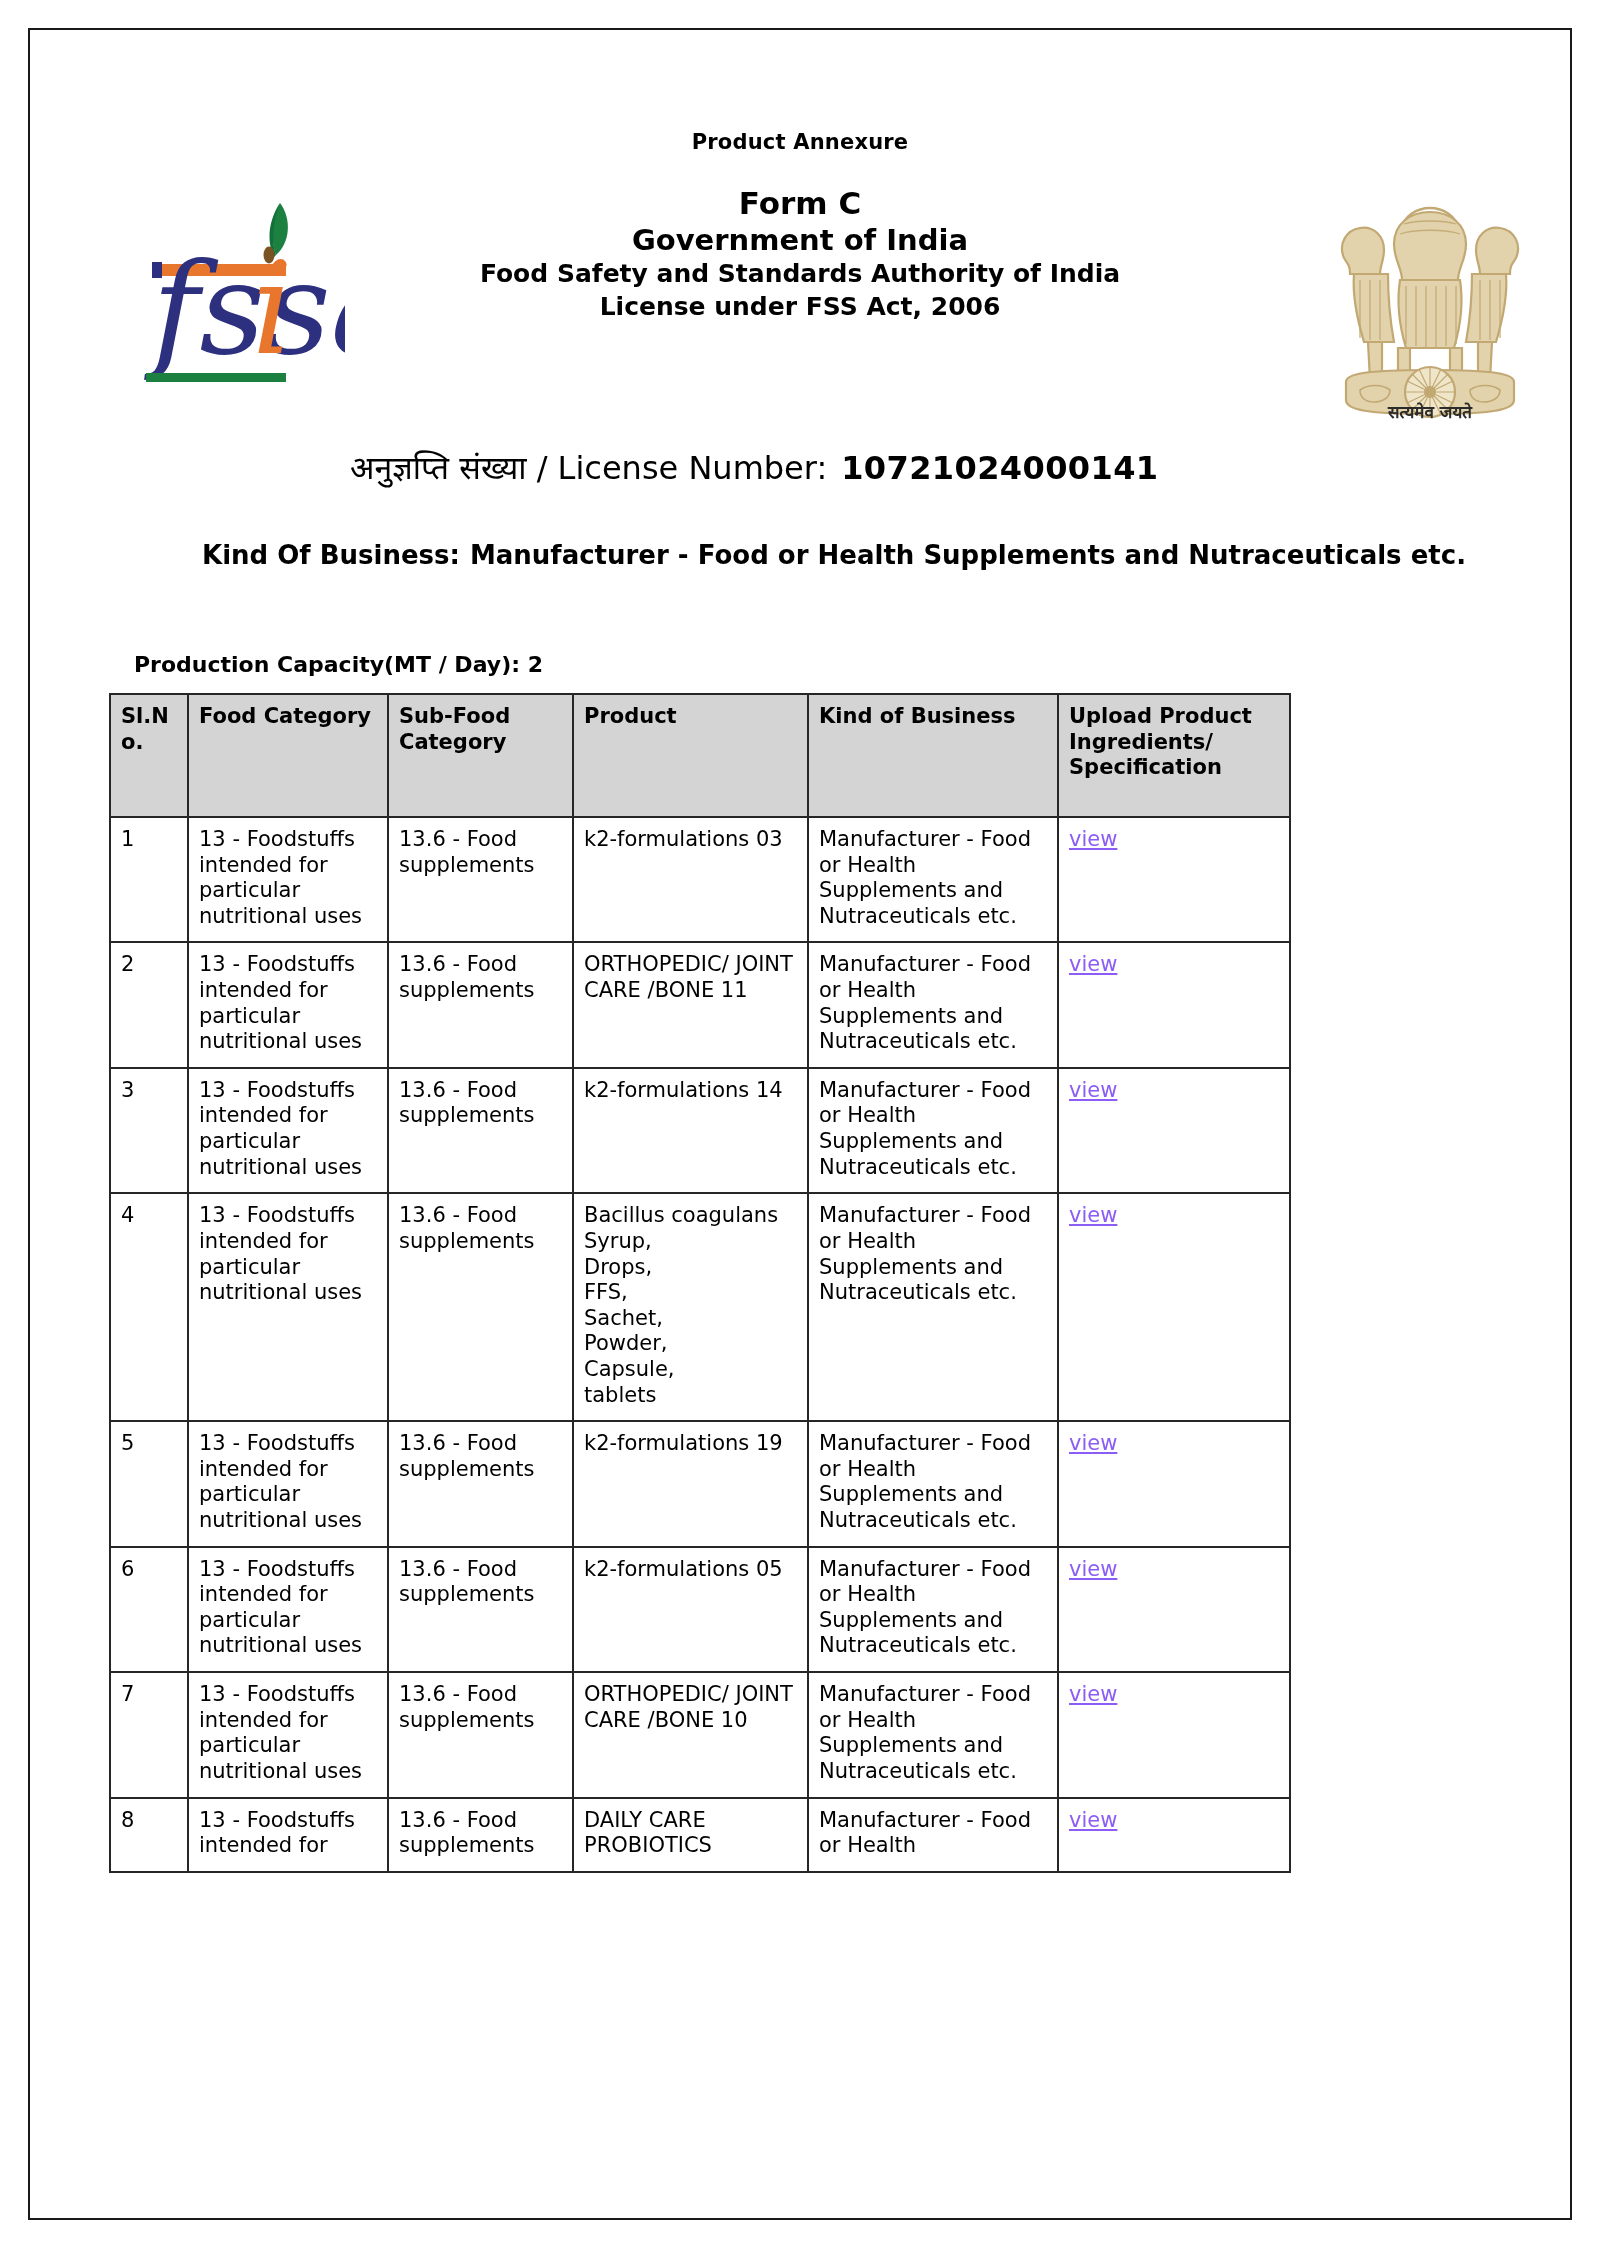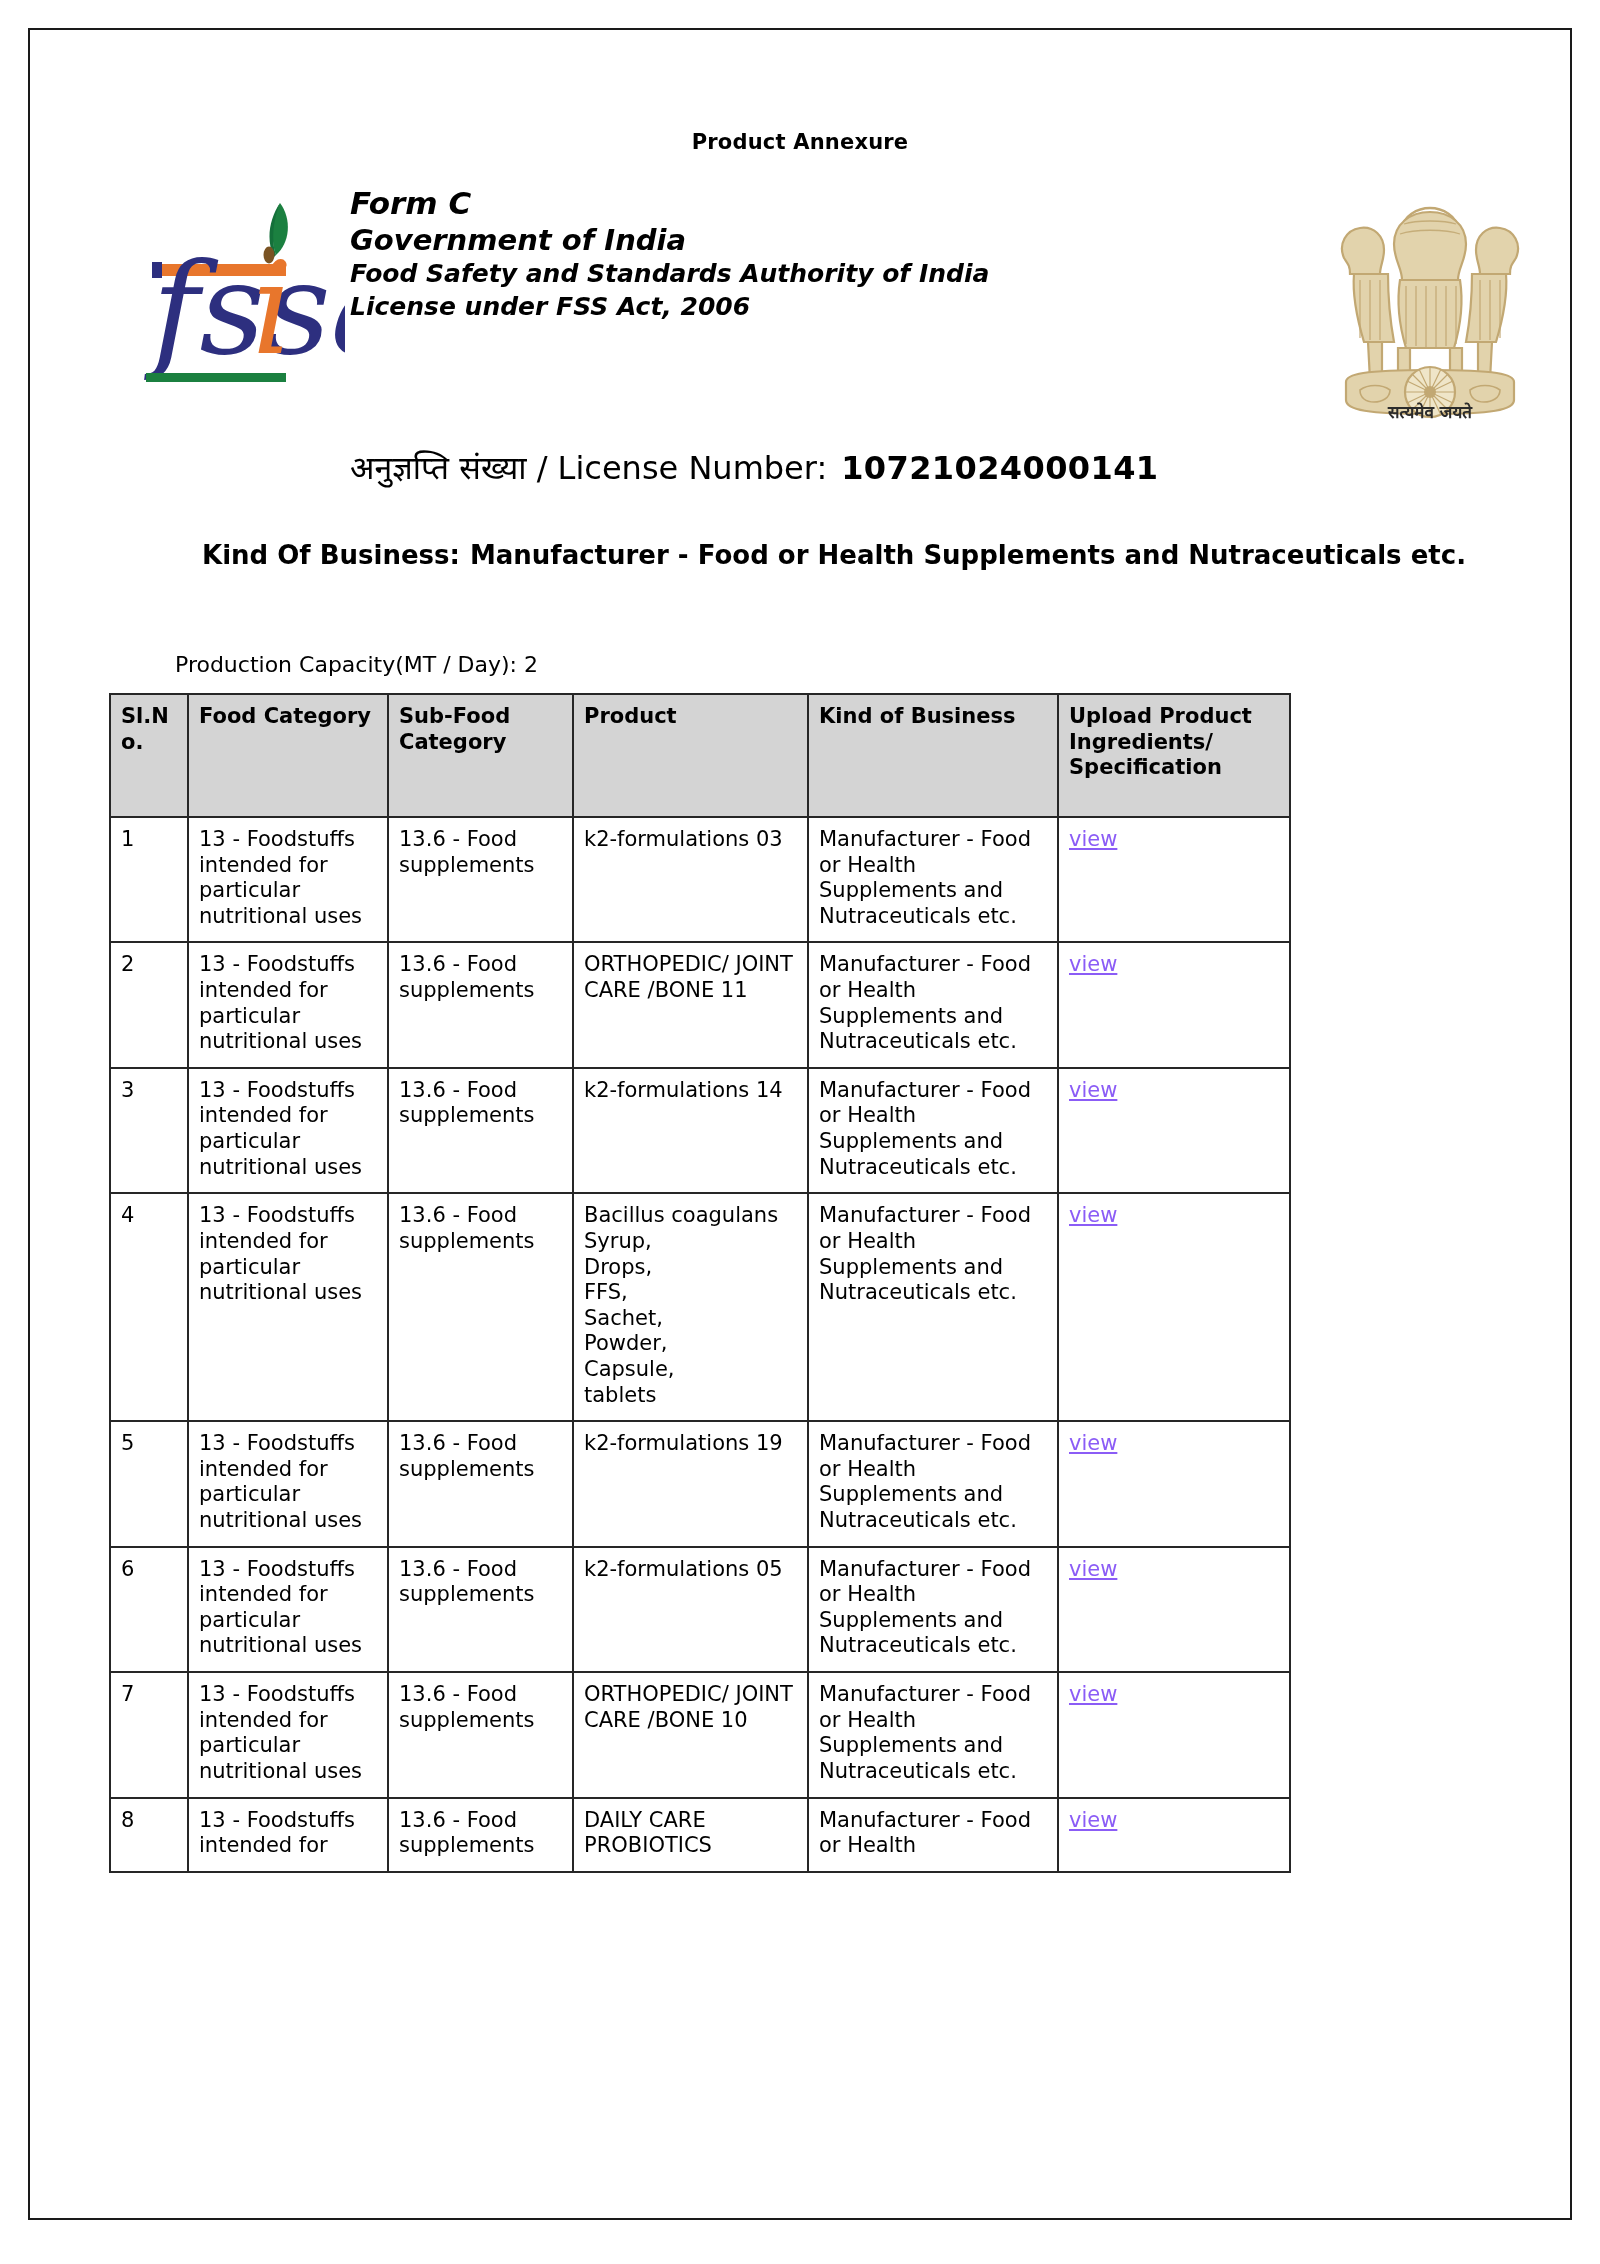--- a/index.html
+++ b/index.html
@@ -36,22 +36,21 @@
     font-size: 21px;
     font-weight: bold;
     letter-spacing: 0.2px;
   }
 
   .title-block {
     position: absolute;
     left: 320px;
     top: 155px;
     width: 900px;
-    text-align: left;
-    font-style: italic;
+    text-align: center;
   }
   .title-block .t1 {
     font-size: 31px;
     font-weight: bold;
     line-height: 1.22;
   }
   .title-block .t2 {
     font-size: 29px;
     font-weight: bold;
     line-height: 1.22;
@@ -93,22 +92,21 @@
     font-weight: bold;
     padding-left: 34px;
   }
   .kind-of-business .kob-val { margin-left: 10px; }
 
   .prod-capacity {
     position: absolute;
     left: 104px;
     top: 622px;
     font-size: 22px;
-    font-weight: normal;
-    margin-left: 41px;
+    font-weight: bold;
   }
 
   
   .fssai-logo {
     position: absolute;
     left: 100px;
     top: 155px;
     width: 215px;
     height: 215px;
   }

